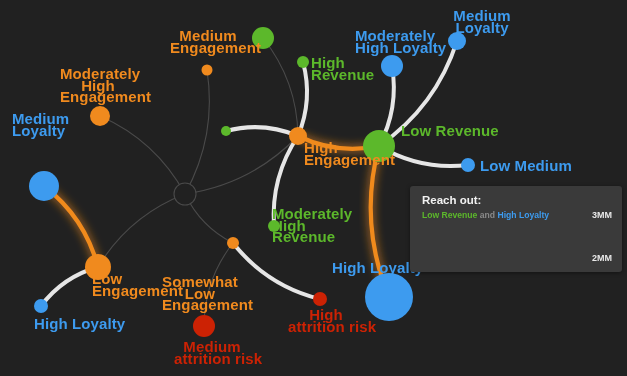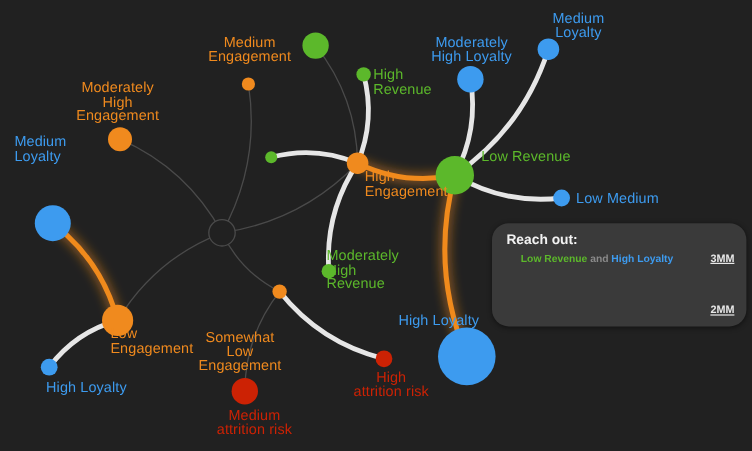--- a/index.html
+++ b/index.html
@@ -1,30 +1,30 @@
 <!DOCTYPE html>
 <html><head>
 <meta charset="utf-8">
 <style>
   html,body{margin:0;padding:0;background:#1e1e1e;}
   body{width:627px;height:376px;overflow:hidden;font-family:"Liberation Sans",sans-serif;}
   #stage{position:relative;width:627px;height:376px;background:#212121;overflow:hidden;}
   svg#graph{position:absolute;left:0;top:0;width:627px;height:376px;}
-  .lbl{position:absolute;font-weight:normal;font-size:12px;line-height:11.5px;letter-spacing:.1px;white-space:pre;pointer-events:none;}
+  .lbl{position:absolute;font-weight:bold;font-size:15px;line-height:11.5px;letter-spacing:.1px;white-space:pre;pointer-events:none;}
   .lbl.c{text-align:center;}
   .lbl.l{text-align:left;}
 
   
   #panel{position:absolute;left:410px;top:186px;width:212px;height:86px;
-         background:#3a3a3a;border-radius:14px;box-shadow:0 1px 4px rgba(0,0,0,.45);}
+         background:#3a3a3a;border-radius:3px;box-shadow:0 1px 4px rgba(0,0,0,.45);}
   #panel .ttl{position:absolute;left:12px;top:8px;font-size:11.5px;font-weight:bold;color:#f2f2f2;}
-  .row{position:absolute;left:24px;right:10px;}
+  .row{position:absolute;left:12px;right:10px;}
   .row .txt{font-size:8.6px;font-weight:bold;line-height:11px;width:160px;}
   .row .amt{position:absolute;right:0;top:0;font-size:9px;font-weight:bold;color:#e8e8e8;
-            text-decoration:underline;margin-left:28px;}
+            margin-left:28px;}
 </style>
 </head>
 <body>
 
 <div id="stage">
 
   <svg id="graph">
     <defs>
       <filter id="glow" x="-60%" y="-60%" width="220%" height="220%">
         <feGaussianBlur stdDeviation="5" result="b"></feGaussianBlur>

